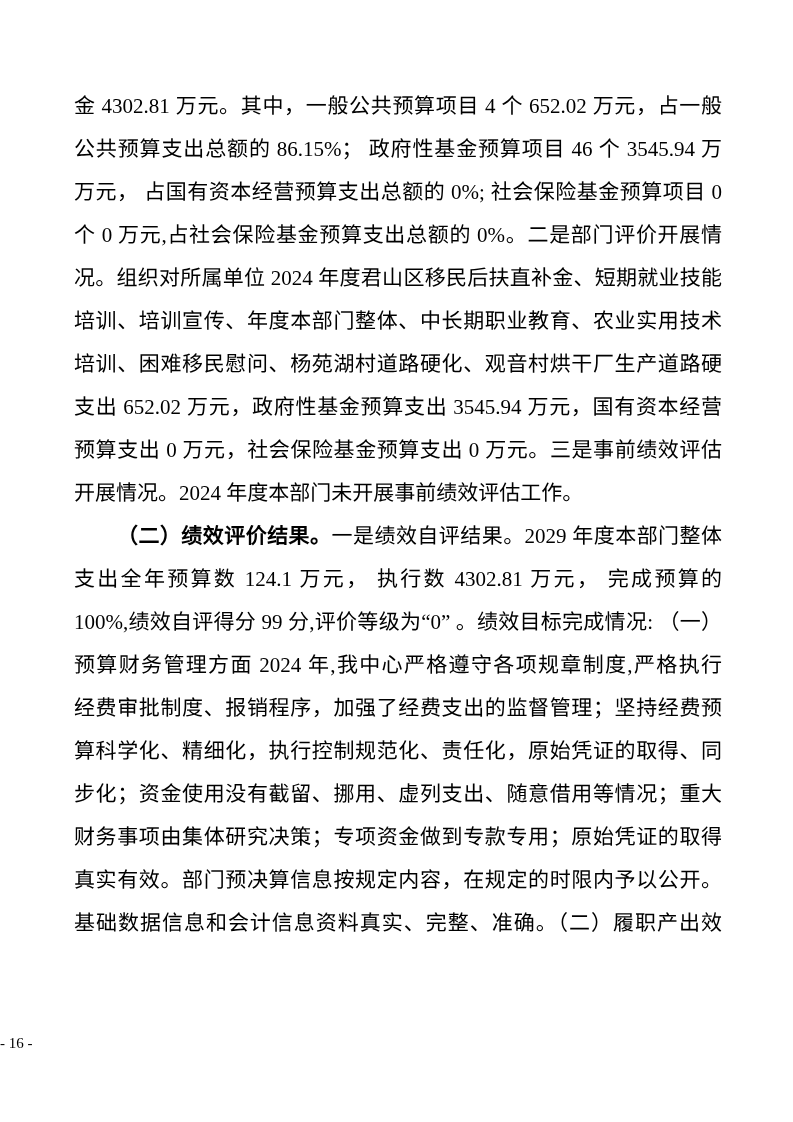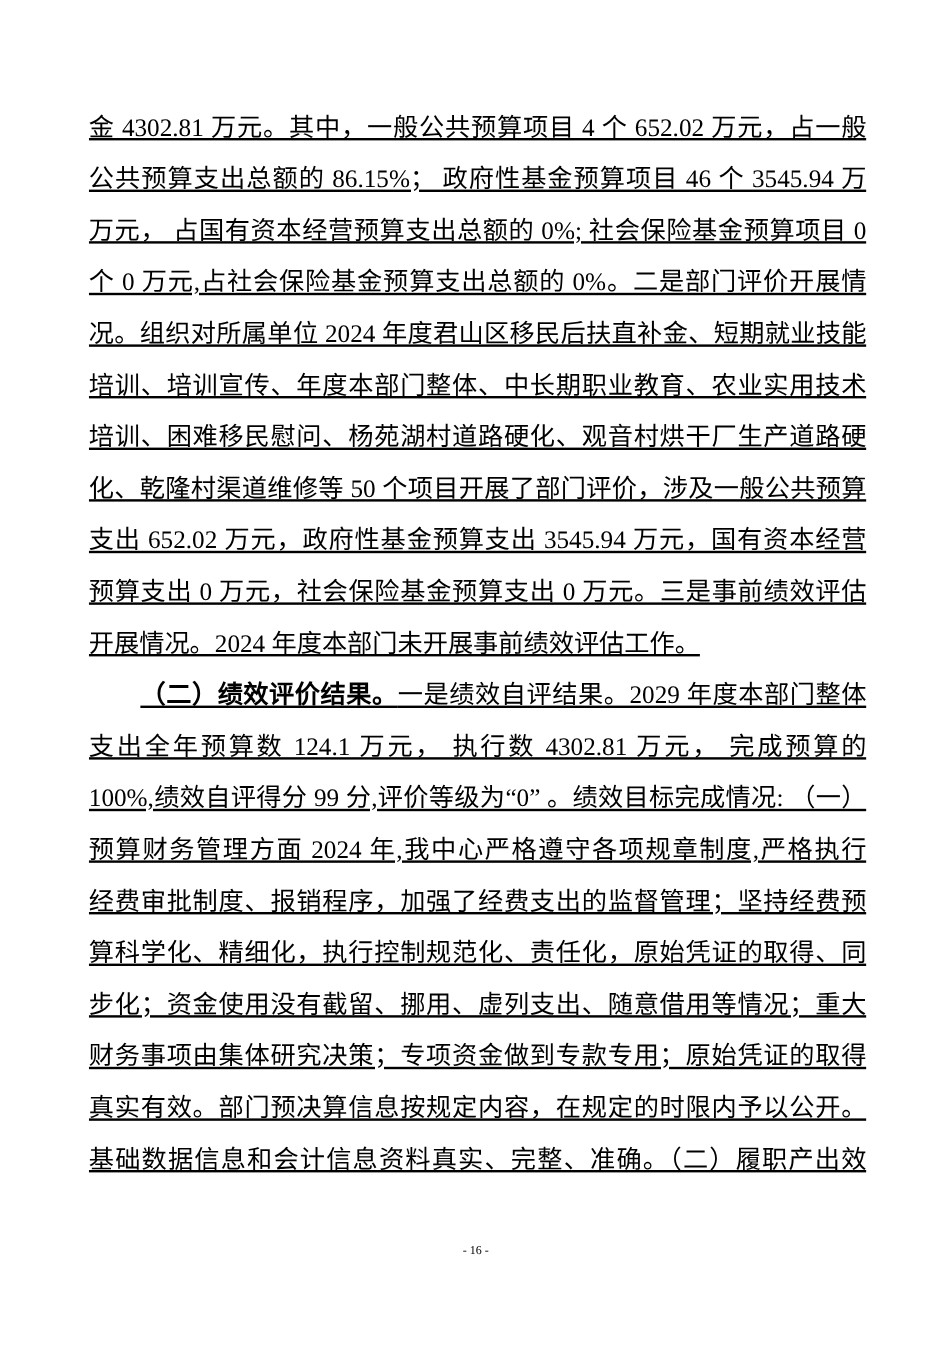--- a/index.html
+++ b/index.html
@@ -25,59 +25,57 @@
   .line {
     margin: 0;
     padding: 0;
     height: 43px;
     line-height: 43px;
     font-size: 21px;
     text-align: justify;
     text-align-last: justify;
     white-space: nowrap;
     overflow: hidden;
-    text-decoration: underline;
   }
   .line.para-end {
     text-align-last: left;
     white-space: normal;
   }
   .line.indent-2 {
     text-indent: 43px;
   }
   .bold-lead {
     font-weight: bold;
   }
   .footer {
     position: absolute;
     left: 0;
     right: 0;
     top: 1031px;
     height: 24px;
     line-height: 24px;
-    text-align: center;
-    font-size: 10px;
+    text-align: left;
+    font-size: 15px;
     font-family: "Liberation Serif", "DejaVu Serif", serif;
     color: #000000;
   }
 </style>
 </head>
 <body>
 
 <div class="page">
   <div class="text-block">
 
     <p class="line">金 4302.81 万元。其中，一般公共预算项目 4 个 652.02 万元，占一般</p>
     <p class="line">公共预算支出总额的 86.15%； 政府性基金预算项目 46 个 3545.94 万</p>
     <p class="line">万元， 占国有资本经营预算支出总额的 0%; 社会保险基金预算项目 0</p>
     <p class="line">个 0 万元,占社会保险基金预算支出总额的 0%。二是部门评价开展情</p>
     <p class="line">况。组织对所属单位 2024 年度君山区移民后扶直补金、短期就业技能</p>
     <p class="line">培训、培训宣传、年度本部门整体、中长期职业教育、农业实用技术</p>
     <p class="line">培训、困难移民慰问、杨苑湖村道路硬化、观音村烘干厂生产道路硬</p>
-    <p class="line">化、乾隆村渠道维修等 50 个项目开展了部门评价，涉及一般公共预算</p>
     <p class="line">支出 652.02 万元，政府性基金预算支出 3545.94 万元，国有资本经营</p>
     <p class="line">预算支出 0 万元，社会保险基金预算支出 0 万元。三是事前绩效评估</p>
     <p class="line para-end">开展情况。2024 年度本部门未开展事前绩效评估工作。</p>
 
     <p class="line indent-2"><span class="bold-lead">（二）绩效评价结果。</span><span>一是绩效自评结果。2029 年度本部门整体</span></p>
     <p class="line">支出全年预算数 124.1 万元， 执行数 4302.81 万元， 完成预算的</p>
     <p class="line">100%,绩效自评得分 99 分,评价等级为“0” 。绩效目标完成情况: （一）</p>
     <p class="line">预算财务管理方面 2024 年,我中心严格遵守各项规章制度,严格执行</p>
     <p class="line">经费审批制度、报销程序，加强了经费支出的监督管理；坚持经费预</p>
     <p class="line">算科学化、精细化，执行控制规范化、责任化，原始凭证的取得、同</p>

